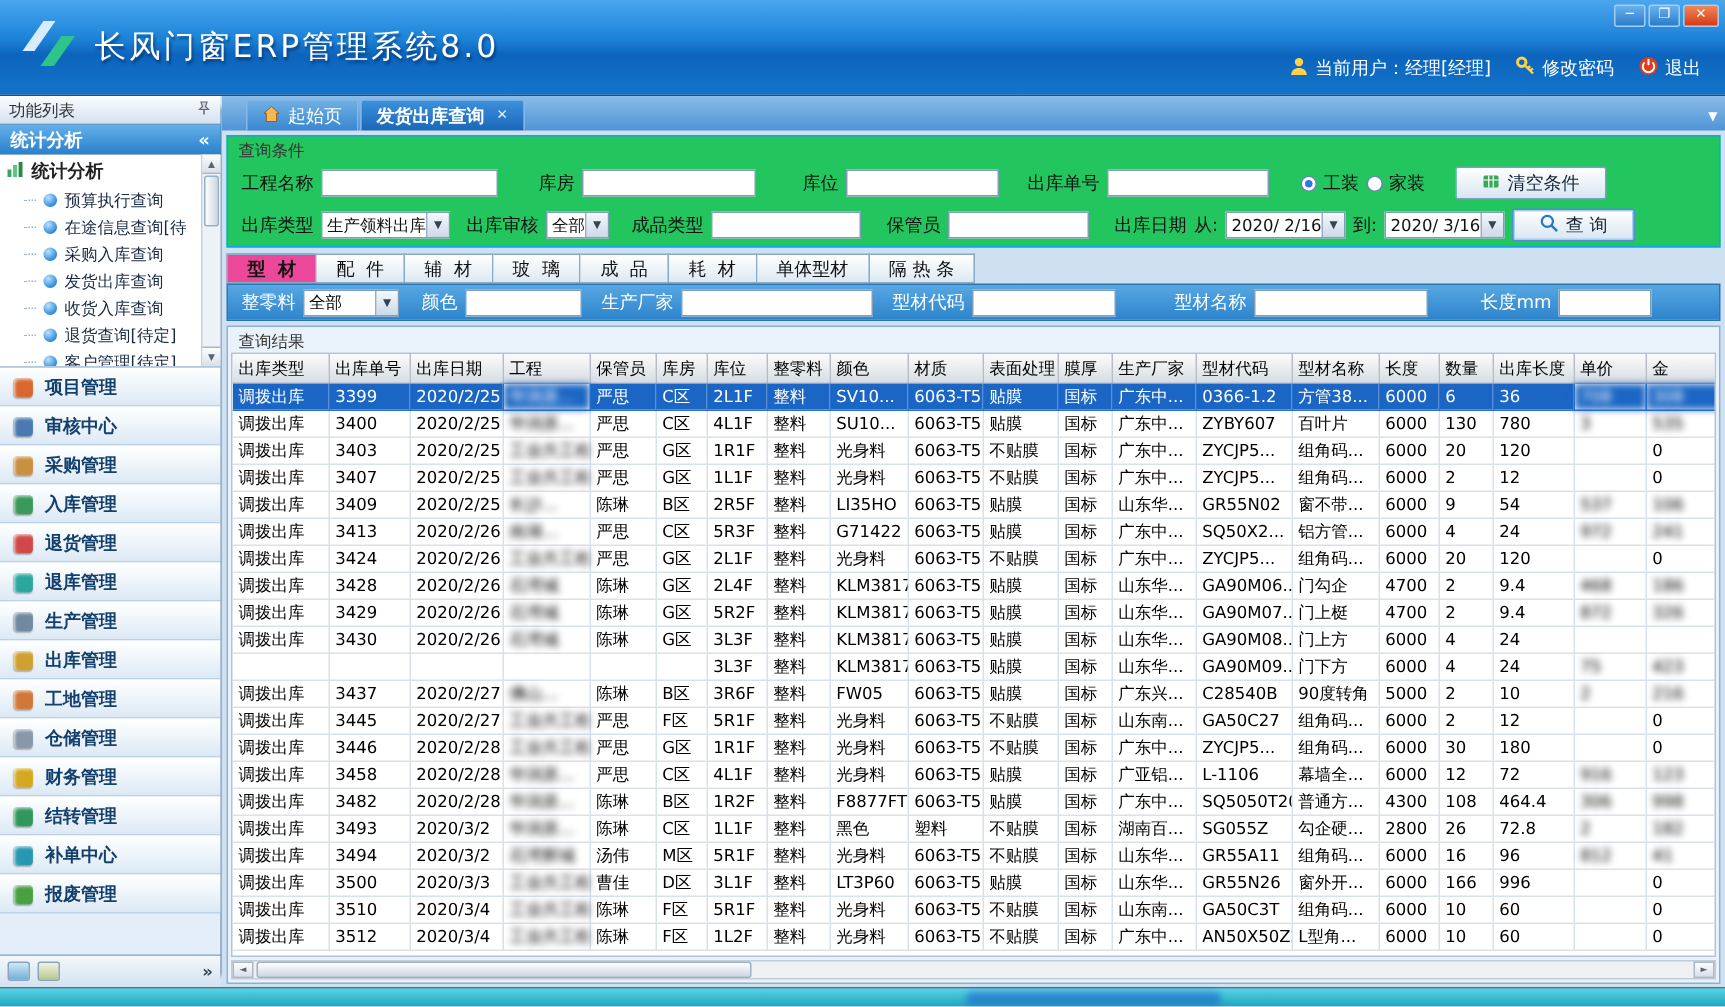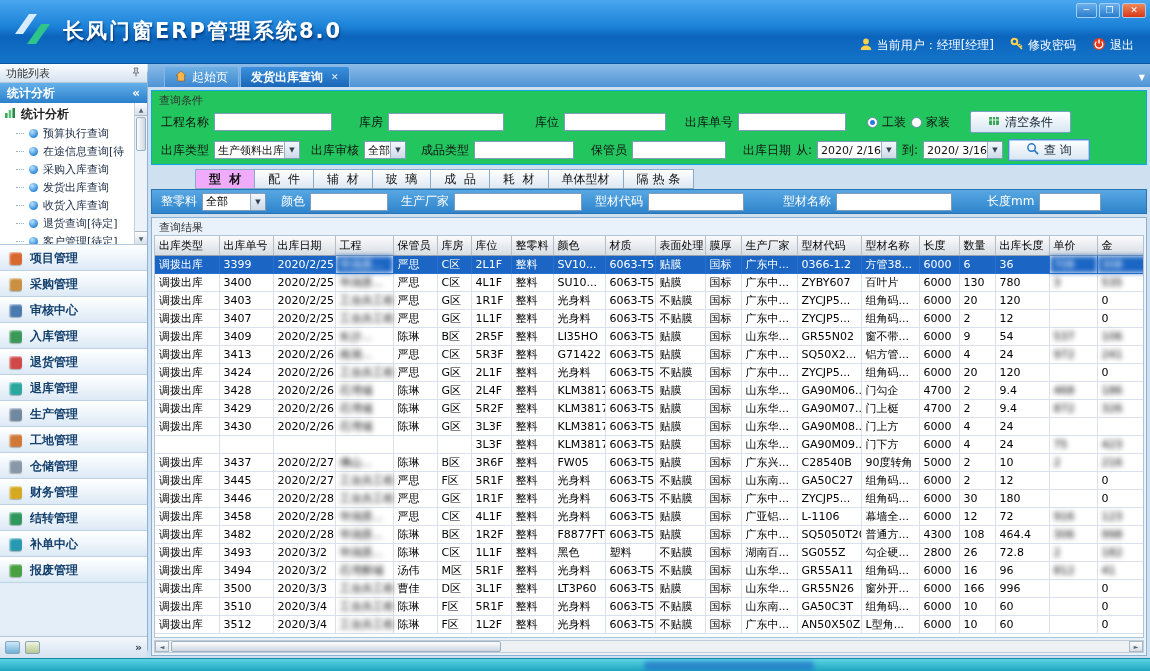--- a/index.html
+++ b/index.html
@@ -8,21 +8,21 @@
 
   
   .titlebar{height:64px;flex:0 0 auto;position:relative;
     background:linear-gradient(180deg,#4aa6ee 0%,#1b82d8 42%,#0c64bc 58%,#1474ca 100%);
     border-bottom:1px solid #0a55a5;}
   .win-controls{position:absolute;top:3px;right:4px;display:flex;gap:2px;}
   .winbtn{width:21px;height:15px;border:1px solid #a6cdf2;border-radius:2px;cursor:pointer;
     background:linear-gradient(#6ab0ec,#2a7ccc);color:#fff;font-size:9px;line-height:13px;text-align:center;padding:0;}
   .winbtn.close{background:linear-gradient(#f08858,#d83818);width:24px;}
   .brand{position:absolute;left:12px;top:12px;display:flex;align-items:center;gap:9px;}
-  .app-title{color:#fff;font-size:21px;font-weight:bold;letter-spacing:2px;text-shadow:1px 2px 2px rgba(0,40,90,.65);}
+  .app-title{color:#fff;font-size:21px;font-weight:normal;letter-spacing:2px;text-shadow:1px 2px 2px rgba(0,40,90,.65);}
   .user-strip{position:absolute;right:16px;bottom:9px;display:flex;align-items:center;gap:16px;color:#fff;font-size:12px;}
   .user-item{display:flex;align-items:center;gap:4px;cursor:default;}
   .user-item.link{cursor:pointer;}
 
   
   .content{flex:1;display:flex;min-height:0;}
 
   
   .sidebar{width:148px;flex:0 0 148px;background:#0c4a6e;border-right:1px solid #8fb2d4;display:flex;flex-direction:column;min-height:0;border-radius:10px;}
   .panel-title{height:19px;flex:0 0 auto;background:linear-gradient(#fbfdff,#d4e2f0);border-bottom:1px solid #b4c8dc;
@@ -75,21 +75,21 @@
   .radio.checked .dot::after{content:"";position:absolute;left:2px;top:2px;right:2px;bottom:2px;border-radius:50%;background:#2a7ae0;}
   .btn{height:22px;display:flex;align-items:center;gap:5px;padding:0 17px;border:1px solid #7aa0c4;border-radius:2px;cursor:pointer;
     background:linear-gradient(#ffffff,#d8e6f2);font-size:12px;color:#123;}
   .btn.search{border-color:#4a90d0;box-shadow:0 0 0 1px #a8cdee inset;}
   .push-right{margin-left:auto;margin-right:66px;}
 
   .mat-tabs{display:flex;margin:4px 3px 0;height:20px;flex:0 0 auto;}
   .mat-tab{padding:0 13px;border:1px solid #8aabc8;border-left:none;display:flex;align-items:center;cursor:pointer;
     background:linear-gradient(#ffffff,#dde8f2);font-size:12px;color:#111;white-space:pre;}
   .mat-tab:first-child{border-left:1px solid #8aabc8;}
-  .mat-tab.active{background:#f0abfc;font-weight:bold;margin-left:44px;}
+  .mat-tab.active{background:#ec4899;font-weight:bold;}
 
   .filter-bar{margin:0 3px;height:25px;flex:0 0 auto;background:linear-gradient(#57a7e2,#2e84cc);border:1px solid #2a74b4;
     display:flex;align-items:center;gap:5px;padding:0 9px;color:#fff;font-size:12px;white-space:nowrap;}
 
   .results{margin:3px 3px 2px;flex:1;display:flex;flex-direction:column;min-height:0;border:1px solid #8cb0d0;background:#e9f2fb;}
   .table-viewport{flex:1;overflow:hidden;background:#fff;border:1px solid #b0c4d8;margin:0 2px;}
   table{border-collapse:collapse;table-layout:fixed;width:1012px;}
   th{height:19px;background:linear-gradient(#fbfbfc,#d7dde3);border-right:1px solid #b6bdc6;border-bottom:1px solid #98a2ae;
     font-size:11px;font-weight:normal;color:#000;text-align:left;padding:0 4px;white-space:nowrap;overflow:hidden;cursor:pointer;}
   td{height:18px;border-right:1px solid #d9e2ec;border-bottom:1px solid #d9e2ec;font-size:11px;color:#000;
@@ -224,42 +224,46 @@
           <div class="vs-thumb"></div>
           <div class="vs-arrow down">▼</div>
         </div>
       </div>
       <div class="accordion" id="accordion-list">
           <div class="acc-item">
        <span class="acc-icon" style="background:#d86830"></span>
        <span>项目管理</span>
      </div>
           <div class="acc-item">
+       <span class="acc-icon" style="background:#4a7ab0"></span>
+       <span>审核中心</span>
+     </div>
+          <div class="acc-item">
        <span class="acc-icon" style="background:#c89040"></span>
        <span>采购管理</span>
      </div>
           <div class="acc-item">
-       <span class="acc-icon" style="background:#4a7ab0"></span>
-       <span>审核中心</span>
-     </div>
-          <div class="acc-item">
        <span class="acc-icon" style="background:#3a9858"></span>
        <span>入库管理</span>
      </div>
           <div class="acc-item">
        <span class="acc-icon" style="background:#d04848"></span>
        <span>退货管理</span>
      </div>
           <div class="acc-item">
        <span class="acc-icon" style="background:#2aa8a0"></span>
        <span>退库管理</span>
      </div>
           <div class="acc-item">
        <span class="acc-icon" style="background:#7088a0"></span>
        <span>生产管理</span>
+     </div>
+          <div class="acc-item">
+       <span class="acc-icon" style="background:#d0a030"></span>
+       <span>出库管理</span>
      </div>
           <div class="acc-item">
        <span class="acc-icon" style="background:#d07838"></span>
        <span>工地管理</span>
      </div>
           <div class="acc-item">
        <span class="acc-icon" style="background:#8898a8"></span>
        <span>仓储管理</span>
      </div>
           <div class="acc-item">

